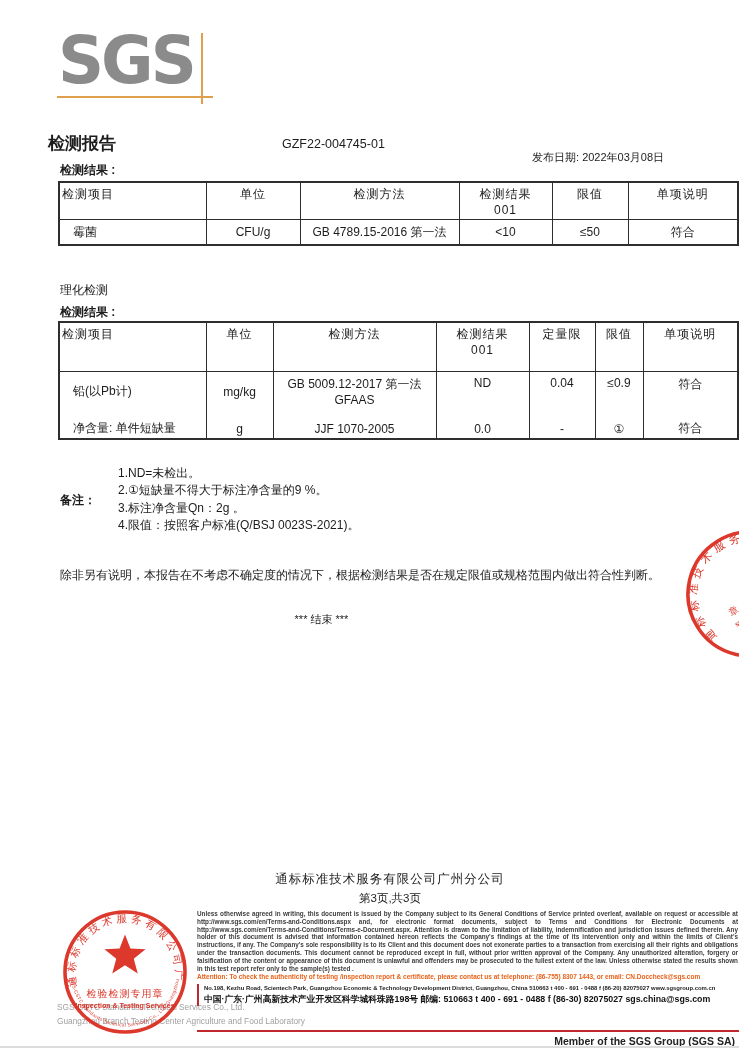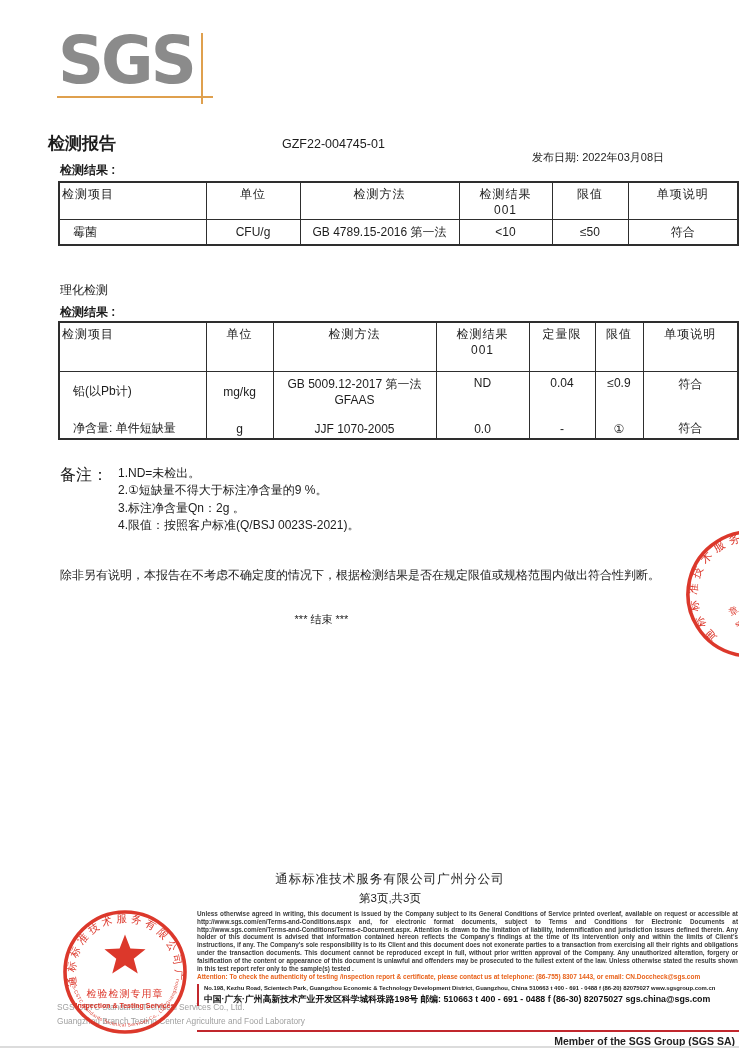--- a/index.html
+++ b/index.html
@@ -35,21 +35,21 @@
   table.rpt.t1 th{height:33px;}
   table.rpt.t2 th{height:45px;}
   table.rpt td{border-left:1px solid #2e2e2e;border-right:1px solid #2e2e2e;
     border-top:none;border-bottom:none;text-align:center;padding:1px 2px;}
   table.rpt td.item-col{text-align:left;padding-left:13px;}
   table.rpt.t1 td{height:22px;border-top:1px solid #2e2e2e;}
   tr.spacer td{height:9px;}
   tr.body-first td{padding-top:4px;}
   tr.body-sep td{border-top:1px solid #2e2e2e;}
   
-  .remarks-label{position:absolute;left:60px;top:465px;font-size:16px;font-weight:normal;}
+  .remarks-label{position:absolute;left:60px;top:492px;font-size:12px;font-weight:bold;}
   .remarks-list{position:absolute;left:118px;top:465px;font-size:12px;line-height:17.3px;}
   
   .statement{position:absolute;left:60px;top:564px;width:650px;font-size:12px;line-height:22px;}
   .end-mark{position:absolute;left:0;top:612px;width:643px;text-align:center;font-size:11px;}
   
   .stamp-left{position:absolute;left:55px;top:902px;width:140px;height:140px;opacity:.93;}
   .stamp-right{position:absolute;left:675px;top:519px;width:150px;height:150px;opacity:.93;}
   svg text{font-family:"Liberation Sans","DejaVu Sans",sans-serif;}
   
   .footer-company{position:absolute;left:0;top:871px;width:780px;text-align:center;font-size:12.5px;letter-spacing:1px;}

